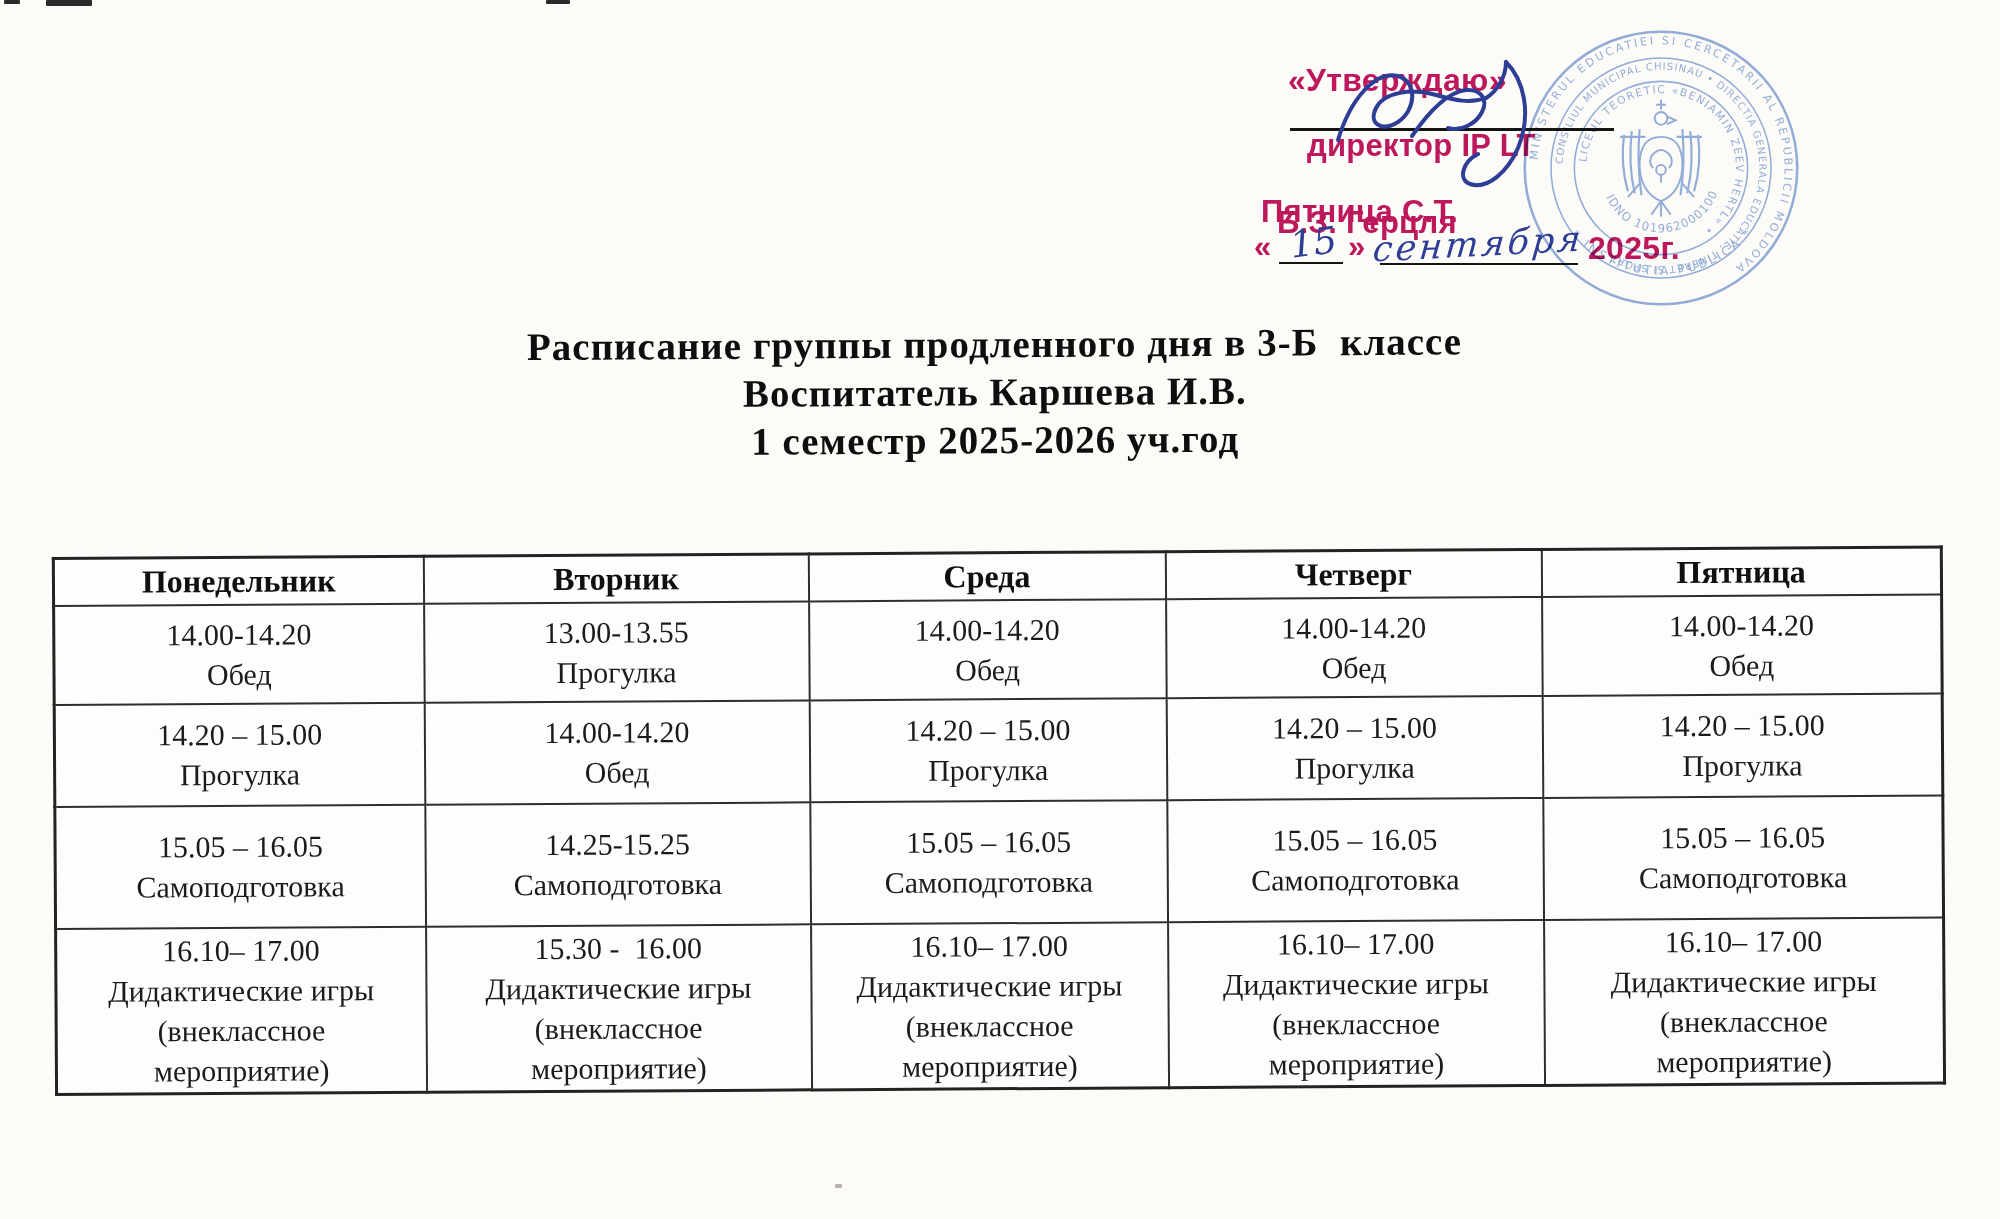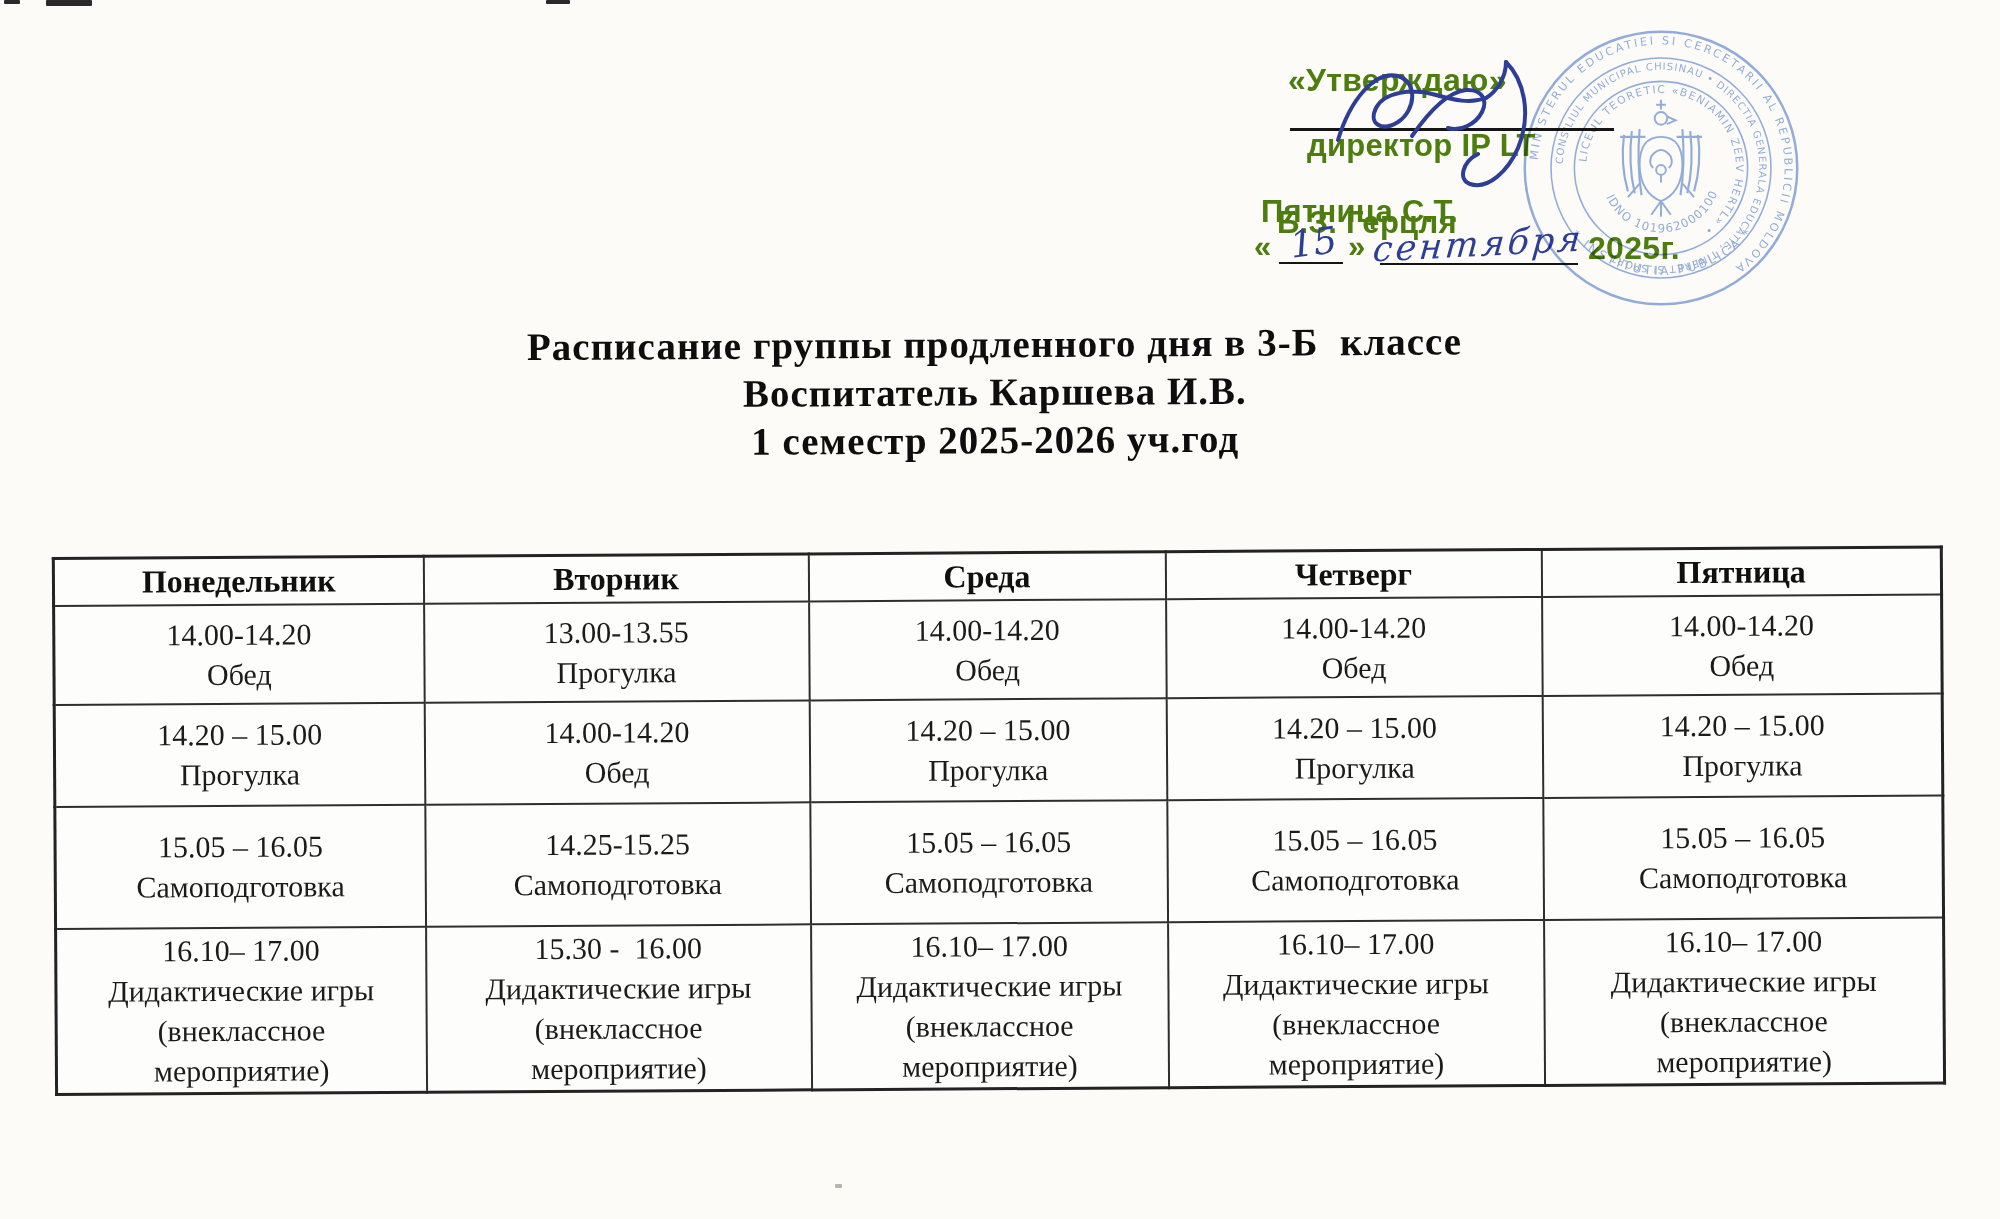--- a/index.html
+++ b/index.html
@@ -48,21 +48,21 @@
   .cell-line{white-space:pre;}
   tr.r1 td{height:97px;}
   tr.r2 td{height:100px;}
   tr.r3 td{height:120px;}
   tr.r4 td{height:163px;}
 
   
   .approve-text{
     position:absolute;
     font-family:"Liberation Sans", sans-serif;
-    font-weight:bold;color:#4d7c0f;letter-spacing:.3px;
+    font-weight:bold;color:#be185d;letter-spacing:.3px;
     white-space:pre;
   }
   #approve-label   {left:1288px;top:62px; font-size:32px;}
   #director-line   {left:1307px;top:128px;font-size:31px;}
   #school-line     {left:1277px;top:165px;font-size:31px;margin-top:40px;}
   #director-name   {left:1261px;top:194px;font-size:31px;}
   #date-quote-open {left:1254px;top:229px;font-size:31px;}
   #date-quote-close{left:1348px;top:229px;font-size:31px;}
   #date-year       {left:1588px;top:230px;font-size:32px;}
 

